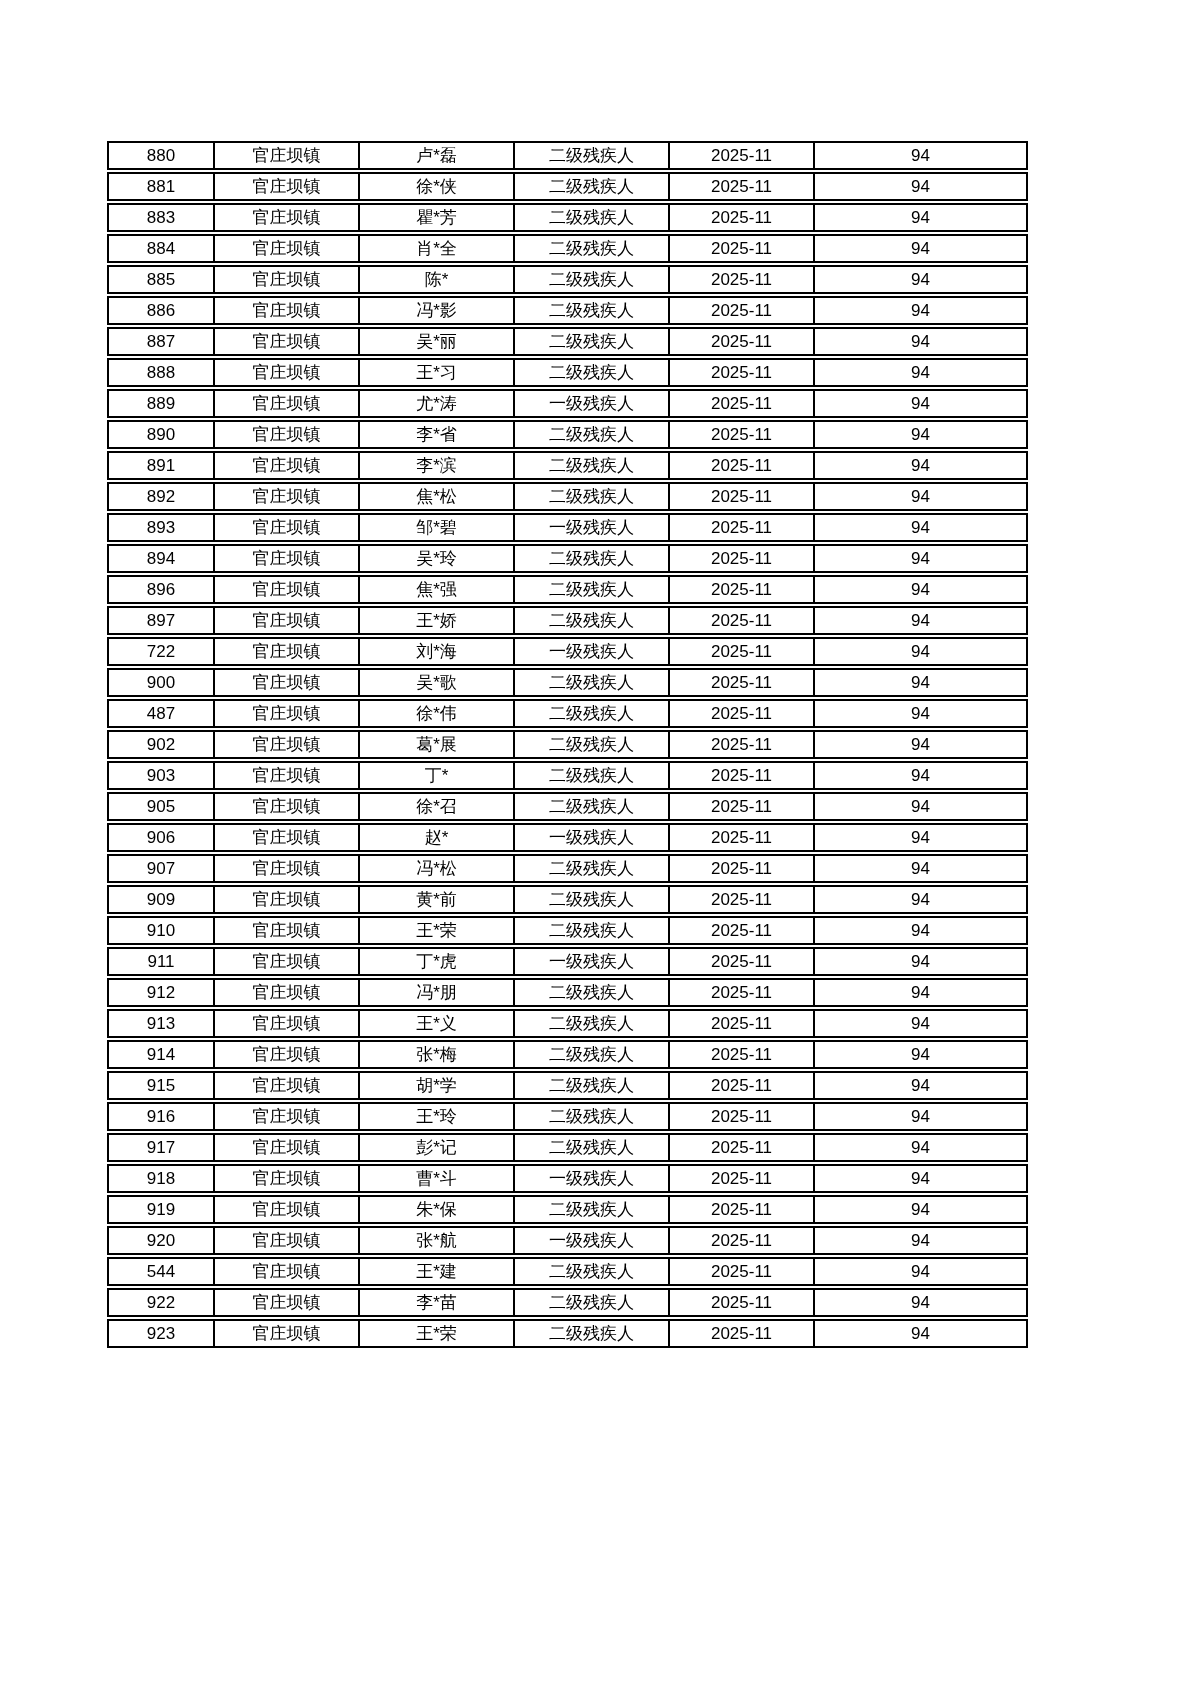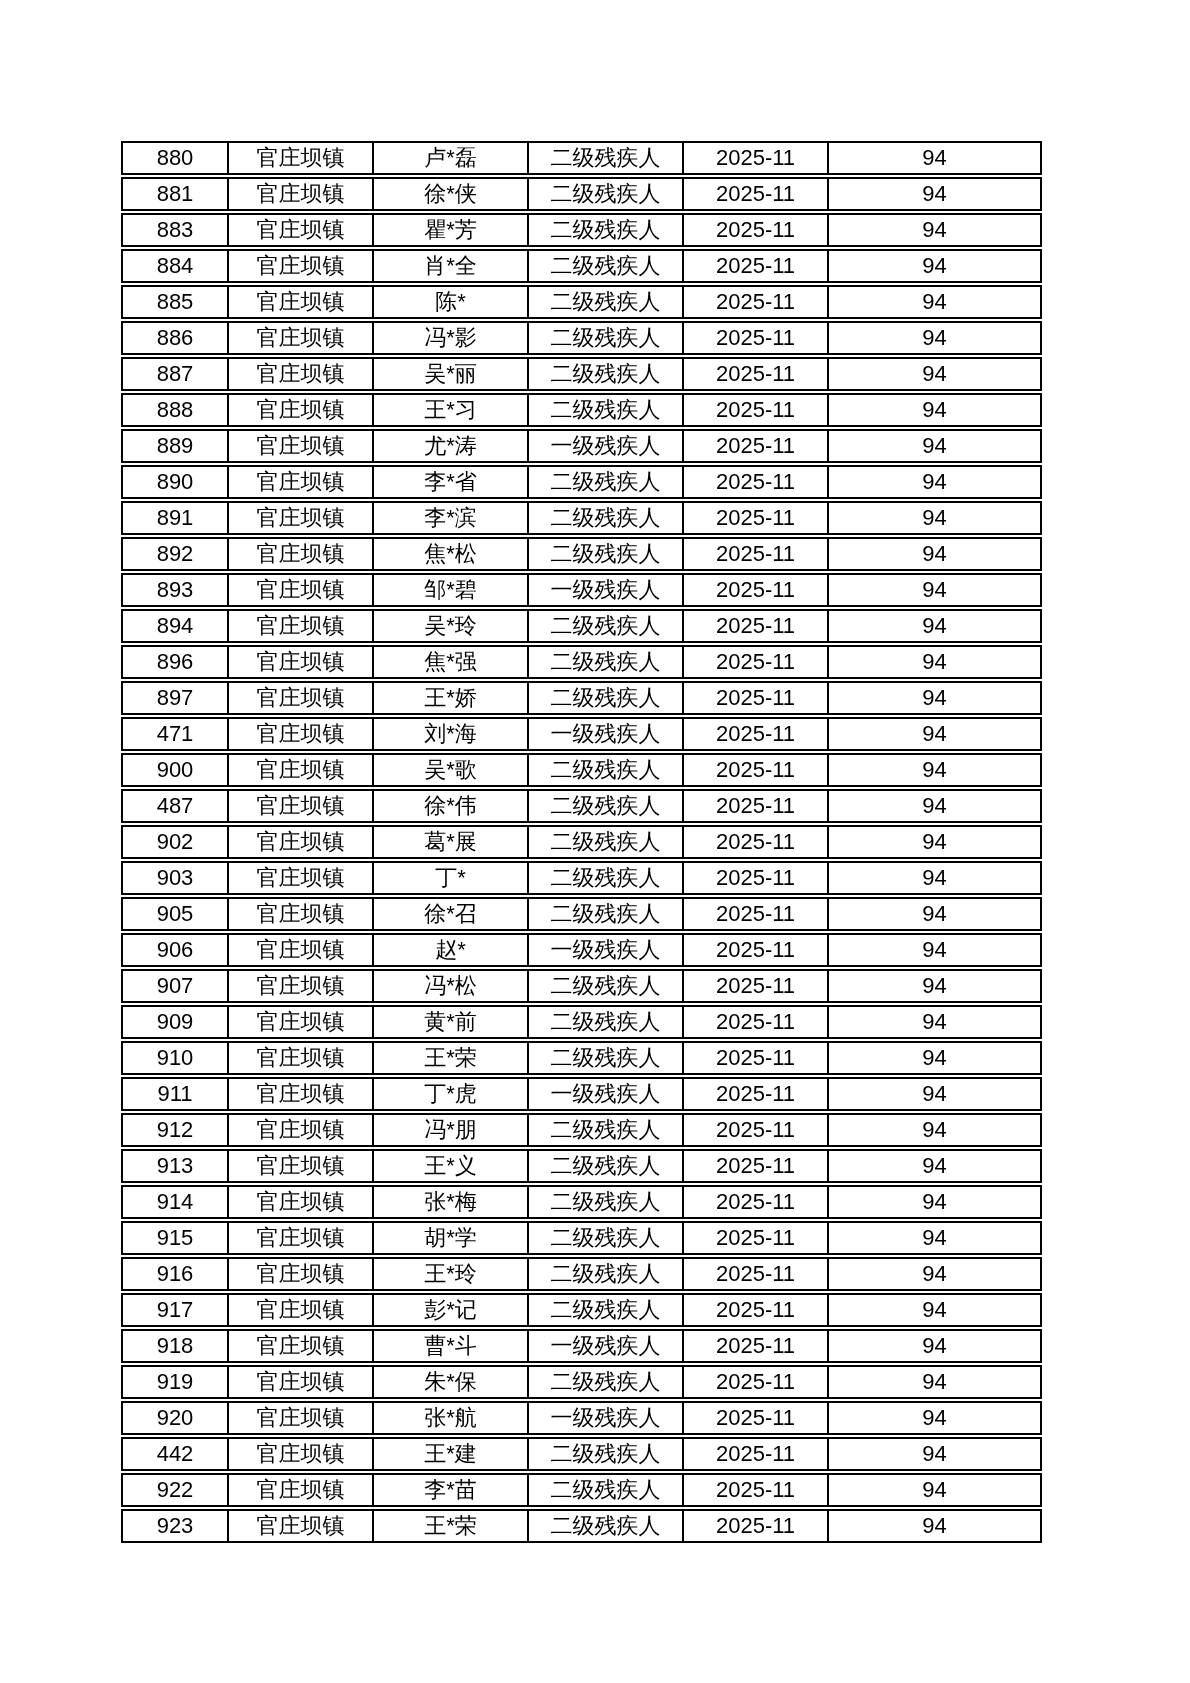--- a/index.html
+++ b/index.html
@@ -9,28 +9,28 @@
   }
   .page {
     position: relative;
     width: 1190px;
     height: 1683px;
     background: #ffffff;
     overflow: hidden;
   }
   table.roster {
     position: absolute;
-    left: 121px;
+    left: 107px;
     top: 139px;
     width: 921px;
     table-layout: fixed;
     border-collapse: separate;
     border-spacing: 0 2px;
     font-family: "Liberation Sans", "DejaVu Sans", sans-serif;
-    font-size: 22px;
+    font-size: 17px;
     color: #000000;
   }
   table.roster td {
     height: 25px;
     padding: 0;
     text-align: center;
     vertical-align: middle;
     border-top: 2px solid #000000;
     border-bottom: 2px solid #000000;
     border-right: 2px solid #000000;
@@ -177,21 +177,21 @@
         </tr>
         <tr>
           <td>897</td>
           <td>官庄坝镇</td>
           <td>王*娇</td>
           <td>二级残疾人</td>
           <td>2025-11</td>
           <td>94</td>
         </tr>
         <tr>
-          <td>471</td>
+          <td>722</td>
           <td>官庄坝镇</td>
           <td>刘*海</td>
           <td>一级残疾人</td>
           <td>2025-11</td>
           <td>94</td>
         </tr>
         <tr>
           <td>900</td>
           <td>官庄坝镇</td>
           <td>吴*歌</td>
@@ -337,21 +337,21 @@
         </tr>
         <tr>
           <td>920</td>
           <td>官庄坝镇</td>
           <td>张*航</td>
           <td>一级残疾人</td>
           <td>2025-11</td>
           <td>94</td>
         </tr>
         <tr>
-          <td>442</td>
+          <td>544</td>
           <td>官庄坝镇</td>
           <td>王*建</td>
           <td>二级残疾人</td>
           <td>2025-11</td>
           <td>94</td>
         </tr>
         <tr>
           <td>922</td>
           <td>官庄坝镇</td>
           <td>李*苗</td>

